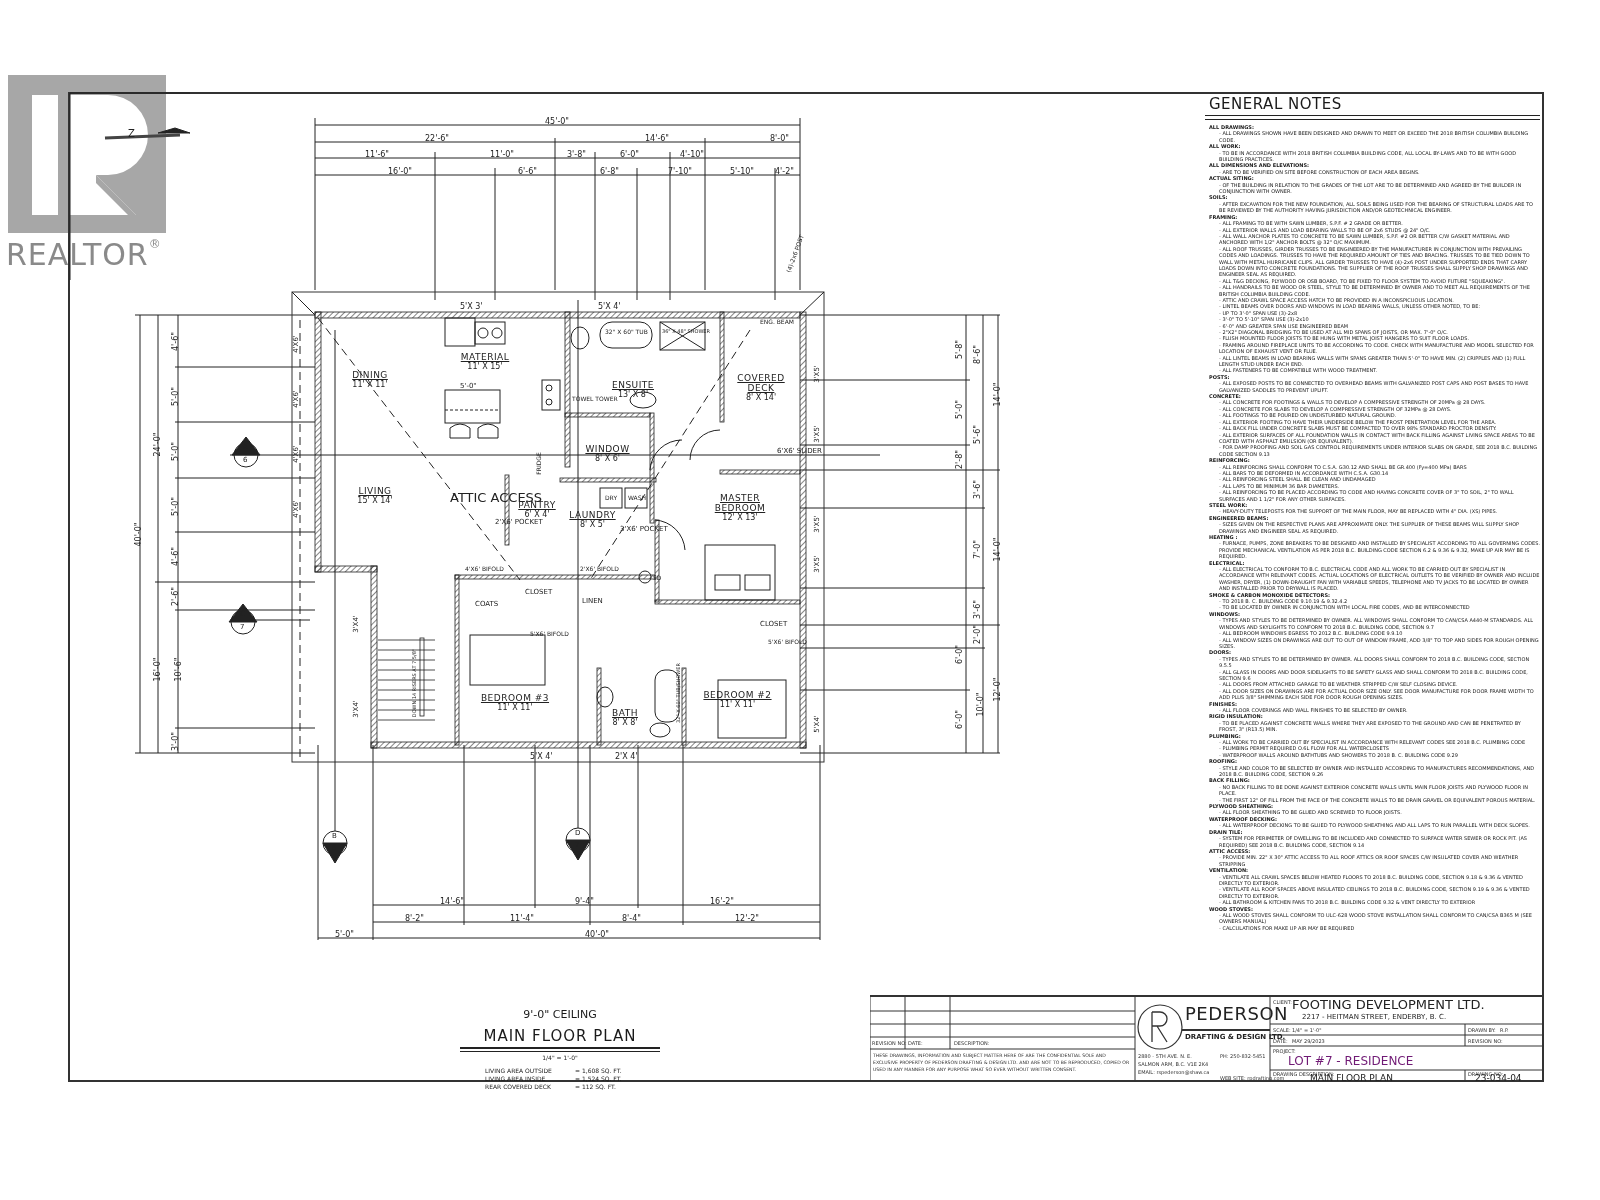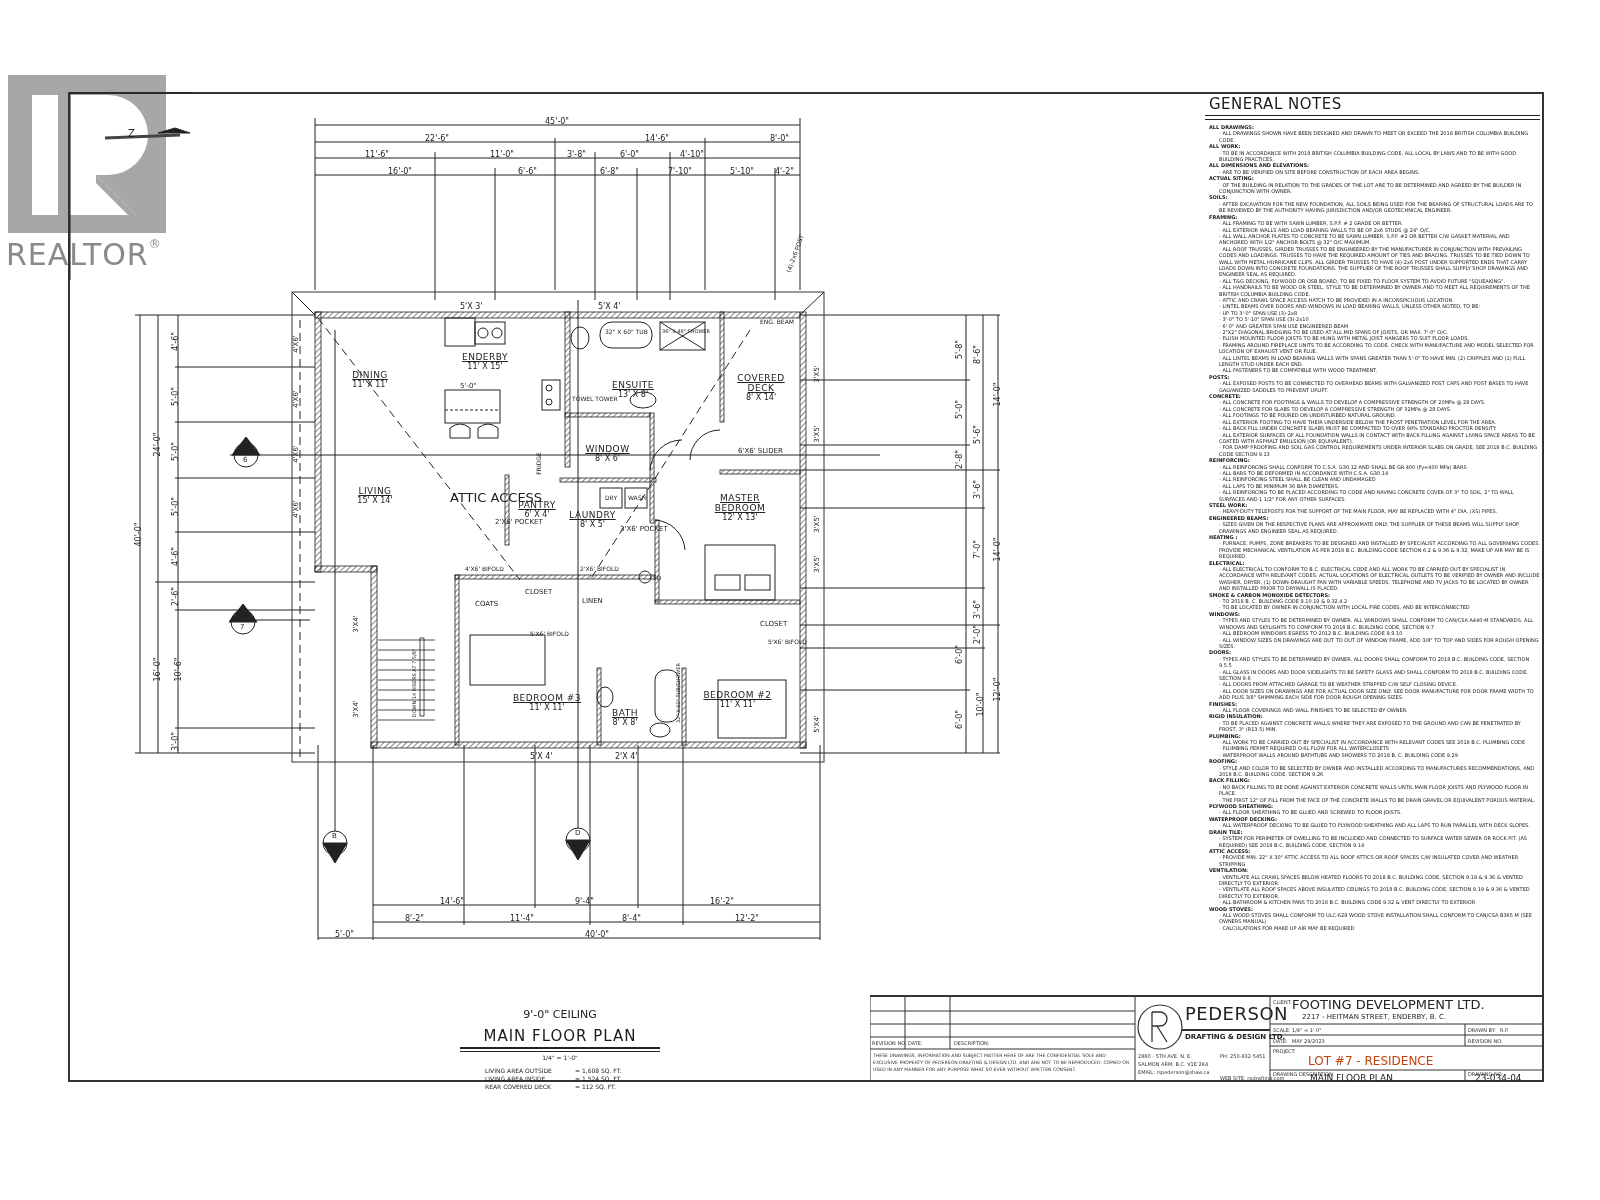--- a/index.html
+++ b/index.html
@@ -283,21 +283,21 @@
 <div class="t" style="left:332px;top:832px;font-size:7px;">B</div>
 <div class="t" style="left:332px;top:844px;font-size:7px;">6</div>
 <div class="t" style="left:575px;top:829px;font-size:7px;">D</div>
 <div class="t" style="left:575px;top:841px;font-size:7px;">7</div>
 
 <div class="room" style="left:340px;top:370px;width:60px;">
     <span class="n">DINING</span>
     <span class="s">11' X 11'</span>
   </div>
 <div class="room" style="left:455px;top:352px;width:60px;">
-    <span class="n">ENDERBY</span>
+    <span class="n">MATERIAL</span>
     <span class="s">11' X 15'</span>
   </div>
 <div class="room" style="left:345px;top:486px;width:60px;">
     <span class="n">LIVING</span>
     <span class="s">15' X 14'</span>
   </div>
 <div class="room" style="left:603px;top:380px;width:60px;text-align:center;">
     <span class="n">ENSUITE</span>
     <span class="s">13' X 8'</span>
   </div>
@@ -314,21 +314,21 @@
     <span class="s">6' X 4'</span>
   </div>
 <div class="room" style="left:565px;top:510px;width:55px;">
     <span class="n">LAUNDRY</span>
     <span class="s">8' X 5'</span>
   </div>
 <div class="room" style="left:705px;top:493px;width:70px;white-space:normal;">
     <span class="n">MASTER BEDROOM</span>
     <span class="s">12' X 13'</span>
   </div>
-<div class="room" style="left:480px;top:693px;width:70px;margin-left:32px;">
+<div class="room" style="left:480px;top:693px;width:70px;">
     <span class="n">BEDROOM #3</span>
     <span class="s">11' X 11'</span>
   </div>
 <div class="room" style="left:605px;top:708px;width:40px;">
     <span class="n">BATH</span>
     <span class="s">8' X 8'</span>
   </div>
 <div class="room" style="left:700px;top:690px;width:75px;">
     <span class="n">BEDROOM #2</span>
     <span class="s">11' X 11'</span>
@@ -340,21 +340,21 @@
 <div class="t" style="left:662px;top:328px;font-size:5px;">36" X 48" SHOWER</div>
 <div class="t" style="left:572px;top:395px;font-size:6px;">TOWEL TOWER</div>
 <div class="t" style="left:760px;top:318px;font-size:6px;">ENG. BEAM</div>
 <div class="t" style="left:775px;top:250px;font-size:6px;transform:rotate(-70deg);">(4)-2x6 POST</div>
 <div class="t" style="left:527px;top:460px;font-size:6px;transform:rotate(-90deg);">FRIDGE</div>
 <div class="t" style="left:495px;top:470px;font-size:7px;margin-top:48px;">2'X6' POCKET</div>
 <div class="t" style="left:620px;top:525px;font-size:7px;">3'X6' POCKET</div>
 <div class="t" style="left:450px;top:490px;font-size:13px;">ATTIC ACCESS</div>
 <div class="t" style="left:605px;top:494px;font-size:6px;">DRY</div>
 <div class="t" style="left:628px;top:494px;font-size:6px;">WASH</div>
-<div class="t" style="left:738px;top:447px;font-size:7px;">6'X6' SLIDER</div>
+<div class="t" style="left:777px;top:447px;font-size:7px;">6'X6' SLIDER</div>
 <div class="t" style="left:475px;top:600px;font-size:7px;">COATS</div>
 <div class="t" style="left:525px;top:588px;font-size:7px;">CLOSET</div>
 <div class="t" style="left:582px;top:597px;font-size:7px;">LINEN</div>
 <div class="t" style="left:760px;top:620px;font-size:7px;">CLOSET</div>
 <div class="t" style="left:465px;top:565px;font-size:6px;">4'X6' BIFOLD</div>
 <div class="t" style="left:580px;top:565px;font-size:6px;">2'X6' BIFOLD</div>
 <div class="t" style="left:530px;top:630px;font-size:6px;">5'X6' BIFOLD</div>
 <div class="t" style="left:768px;top:638px;font-size:6px;">5'X6' BIFOLD</div>
 <div class="t" style="left:653px;top:574px;font-size:6px;">SD</div>
 <div class="t" style="left:380px;top:680px;font-size:5px;transform:rotate(-90deg);">DOWN 14 RISERS AT 7 5/8"</div>
@@ -525,18 +525,18 @@
   <div class="tb-cell" style="left:422px;top:0px;font-size:13px;color:#222;">FOOTING DEVELOPMENT LTD.</div>
   <div class="tb-cell" style="left:432px;top:16px;font-size:7px;color:#222;">2217 - HEITMAN STREET, ENDERBY, B. C.</div>
   <div class="tb-cell" style="left:403px;top:30px;">SCALE:</div>
   <div class="tb-cell" style="left:422px;top:30px;">1/4" = 1'-0"</div>
   <div class="tb-cell" style="left:403px;top:41px;">DATE:</div>
   <div class="tb-cell" style="left:422px;top:41px;">MAY 29/2023</div>
   <div class="tb-cell" style="left:598px;top:30px;">DRAWN BY:</div>
   <div class="tb-cell" style="left:630px;top:30px;">R.P.</div>
   <div class="tb-cell" style="left:598px;top:41px;">REVISION NO:</div>
   <div class="tb-cell" style="left:403px;top:51px;">PROJECT:</div>
-  <div class="tb-cell" style="left:418px;top:57px;font-size:12px;color:#c2410c;margin-left:20px;">LOT #7 - RESIDENCE</div>
+  <div class="tb-cell" style="left:418px;top:57px;font-size:12px;color:#701a75;">LOT #7 - RESIDENCE</div>
   <div class="tb-cell" style="left:403px;top:74px;">DRAWING DESCRIPTION:</div>
   <div class="tb-cell" style="left:440px;top:76px;font-size:9px;color:#222;">MAIN FLOOR PLAN</div>
   <div class="tb-cell" style="left:598px;top:74px;">DRAWING NO:</div>
   <div class="tb-cell" style="left:605px;top:76px;font-size:9px;color:#222;">23-034-04</div>
 </div>
 
 </body></html>

